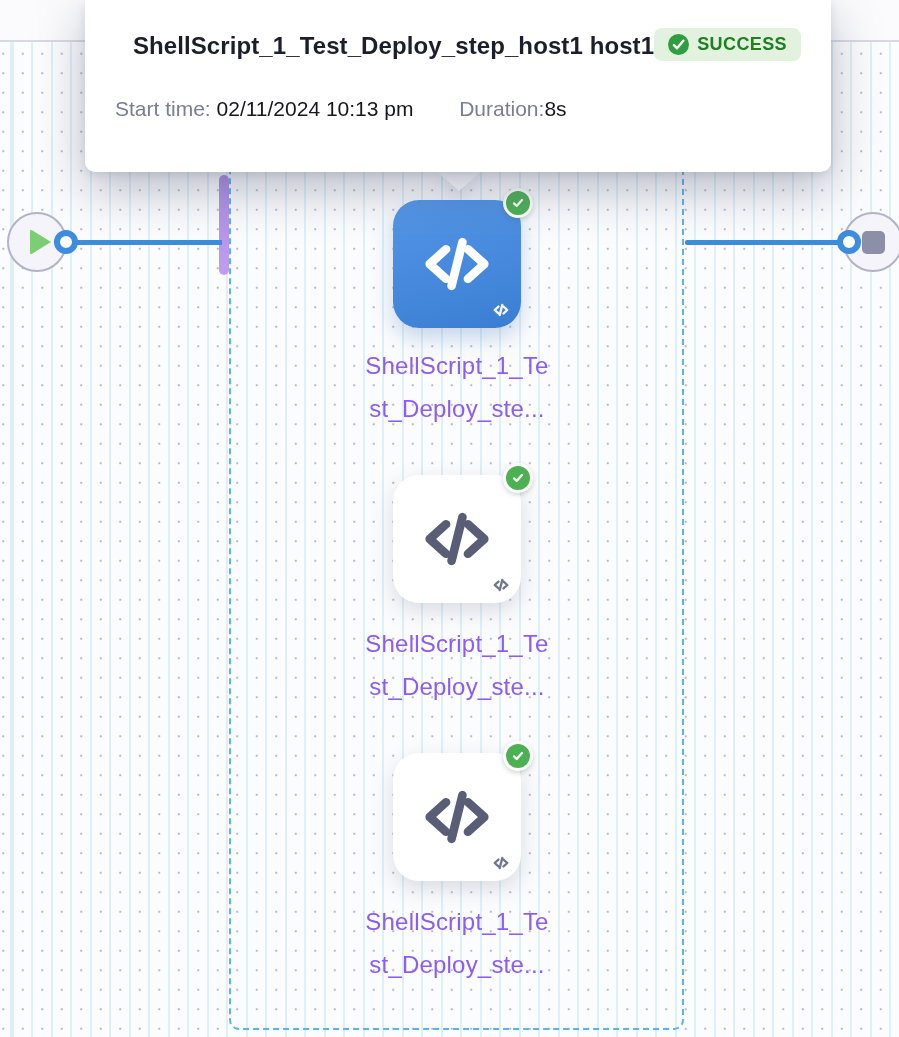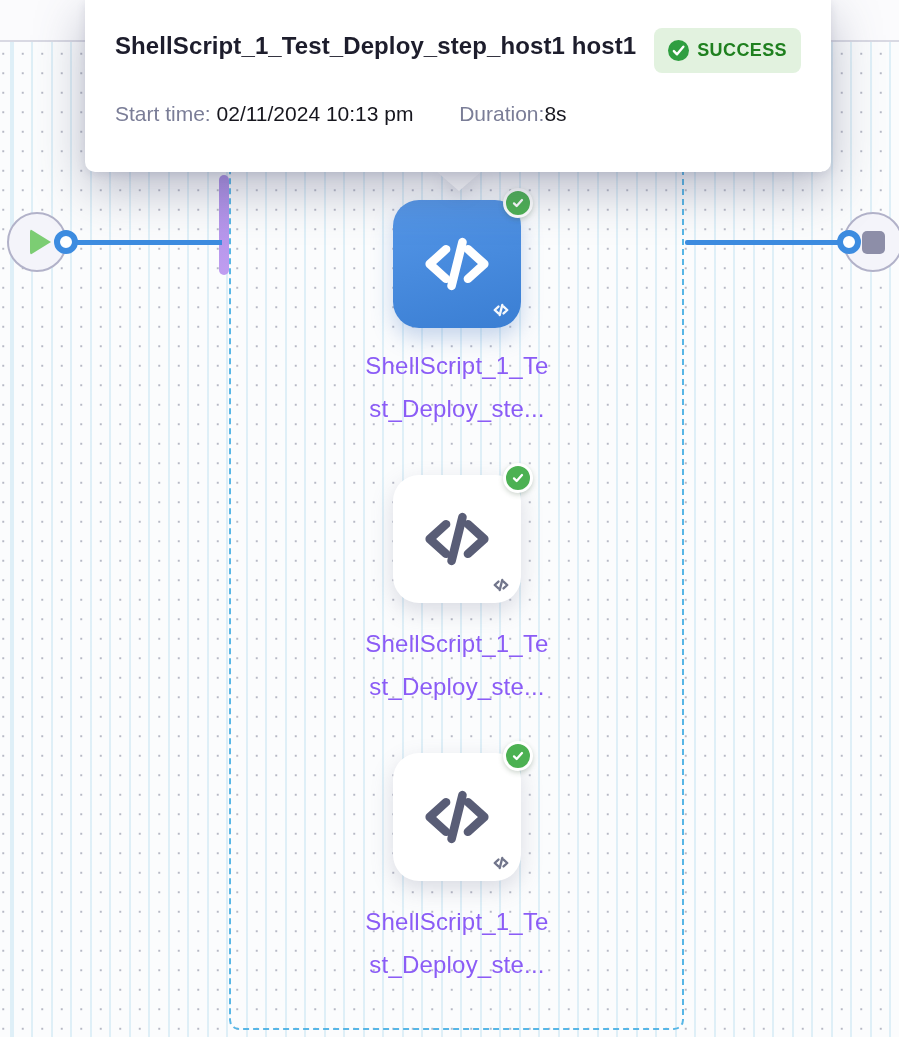--- a/index.html
+++ b/index.html
@@ -109,25 +109,25 @@
   }
   .tooltip-caret {
     position:absolute; left:436px; top:171px; width:0; height:0; z-index:9;
     border-left:23px solid transparent; border-right:23px solid transparent;
     border-top:20px solid #ffffff;
     filter:drop-shadow(0 6px 8px rgba(78,84,118,.18));
   }
   .tooltip-head { display:flex; align-items:flex-start; justify-content:space-between; }
   .tooltip-title {
     width:548px; font-size:24px; font-weight:700; color:#1d1d2c; line-height:44px;
-    letter-spacing:.1px; word-wrap:break-word;
+    letter-spacing:.1px; word-wrap:break-word;text-align:right;
   }
   .status-pill {
     display:flex; align-items:center; gap:8px; background:#e2f2df;
-    border-radius:8px; padding:12px 14px; margin-top:4px; flex:none;
+    border-radius:8px; padding:6px 14px; margin-top:4px; flex:none;
   }
   .status-pill svg { width:21px; height:21px; display:block; }
   .status-pill .status-text {
     font-size:18px; font-weight:700; color:#1f801f; letter-spacing:.4px;
   }
   .tooltip-meta { margin-top:29px; font-size:21px; color:#16161e; }
   .meta-label { color:#7a7d97; }
   .meta-gap { display:inline-block; width:34px; }
 </style>
 </head>

